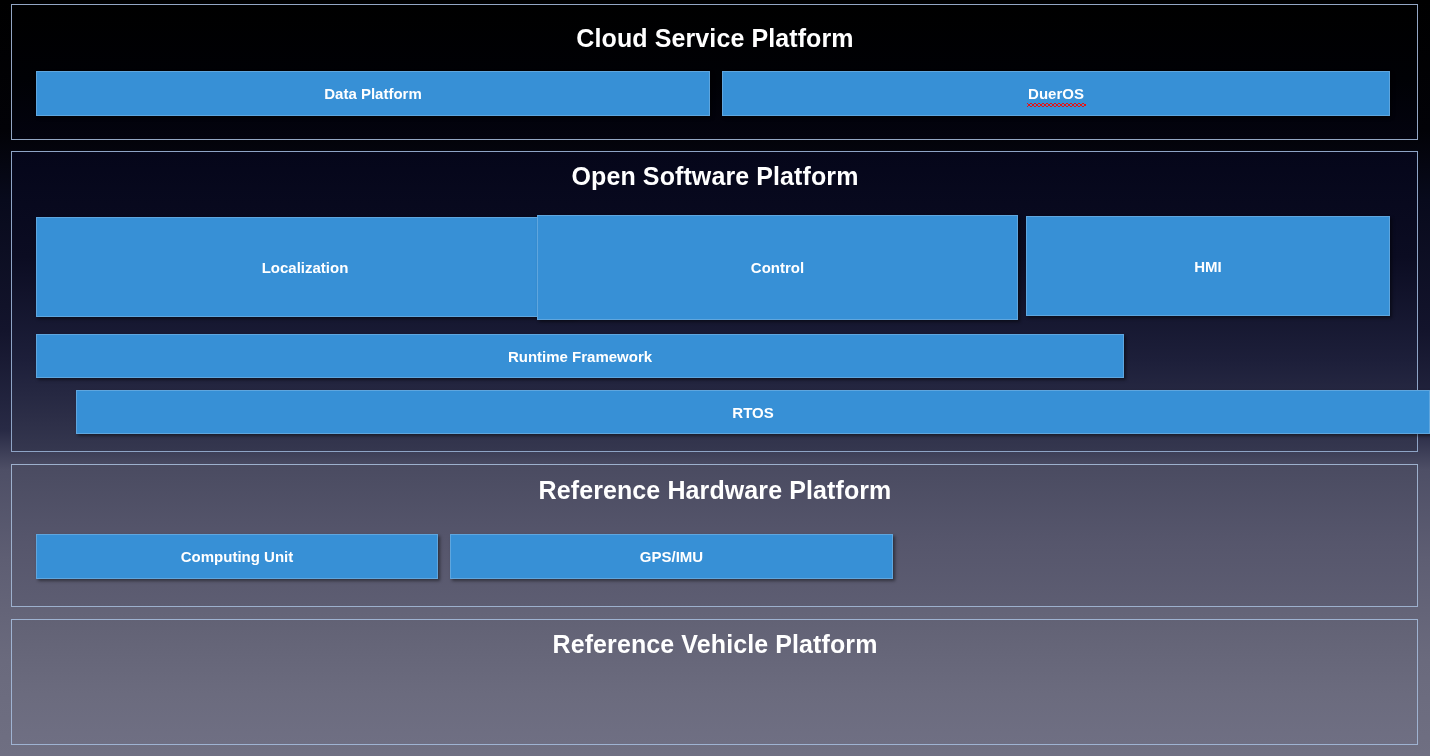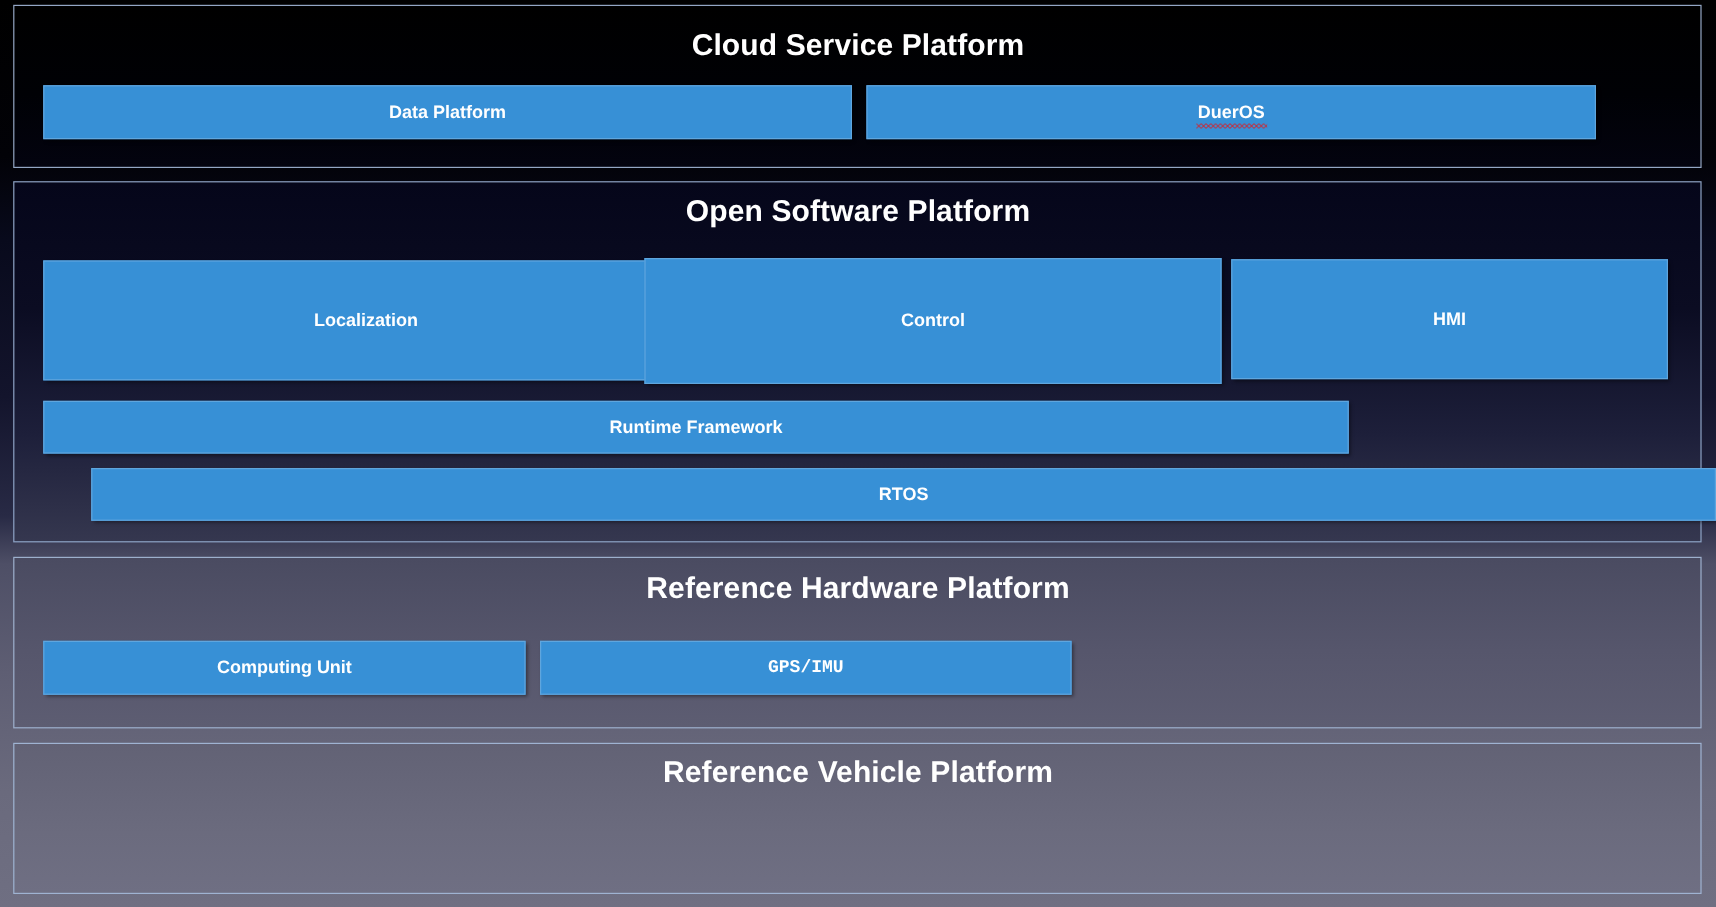--- a/index.html
+++ b/index.html
@@ -101,34 +101,34 @@
     height: 4px;
     background-image:
       linear-gradient(45deg, transparent 45%, #e81313 45%, #e81313 55%, transparent 55%),
       linear-gradient(-45deg, transparent 45%, #e81313 45%, #e81313 55%, transparent 55%);
     background-size: 4px 4px;
     background-repeat: repeat-x;
   }
 
   
   #tile-data-platform { left: 36px;  top: 71px; width: 674px; height: 45px; }
-  #tile-dueros        { left: 722px; top: 71px; width: 608px; height: 45px; }
+  #tile-dueros        { left: 722px; top: 71px; width: 668px; height: 45px; }
 
   
   #tile-localization  { left: 36px;   top: 217px; width: 538px; height: 100px; }
   #tile-control       { left: 537px;  top: 215px; width: 481px; height: 105px; }
   #tile-hmi           { left: 1026px; top: 216px; width: 364px; height: 100px; }
 
   
   #tile-runtime       { left: 36px; top: 334px; width: 1088px; height: 44px; align-items: center; }
   #tile-rtos          { left: 36px; top: 390px; width: 1354px; height: 44px; margin-left: 40px; }
 
   
   #tile-computing-unit { left: 36px;  top: 534px; width: 402px; height: 45px; }
-  #tile-gps-imu        { left: 450px; top: 534px; width: 443px; height: 45px; font-family: Liberation Mono, monospace; }
+  #tile-gps-imu        { left: 450px; top: 534px; width: 443px; height: 45px; }
   #tile-hmi-device     { left: 905px; top: 534px; width: 485px; height: 45px; }
 
   
   #tile-drive-by-wire  { left: 36px; top: 676px; width: 1354px; height: 43px; }
 </style>
 </head>
 <body>
 
 <div id="stack">
 

